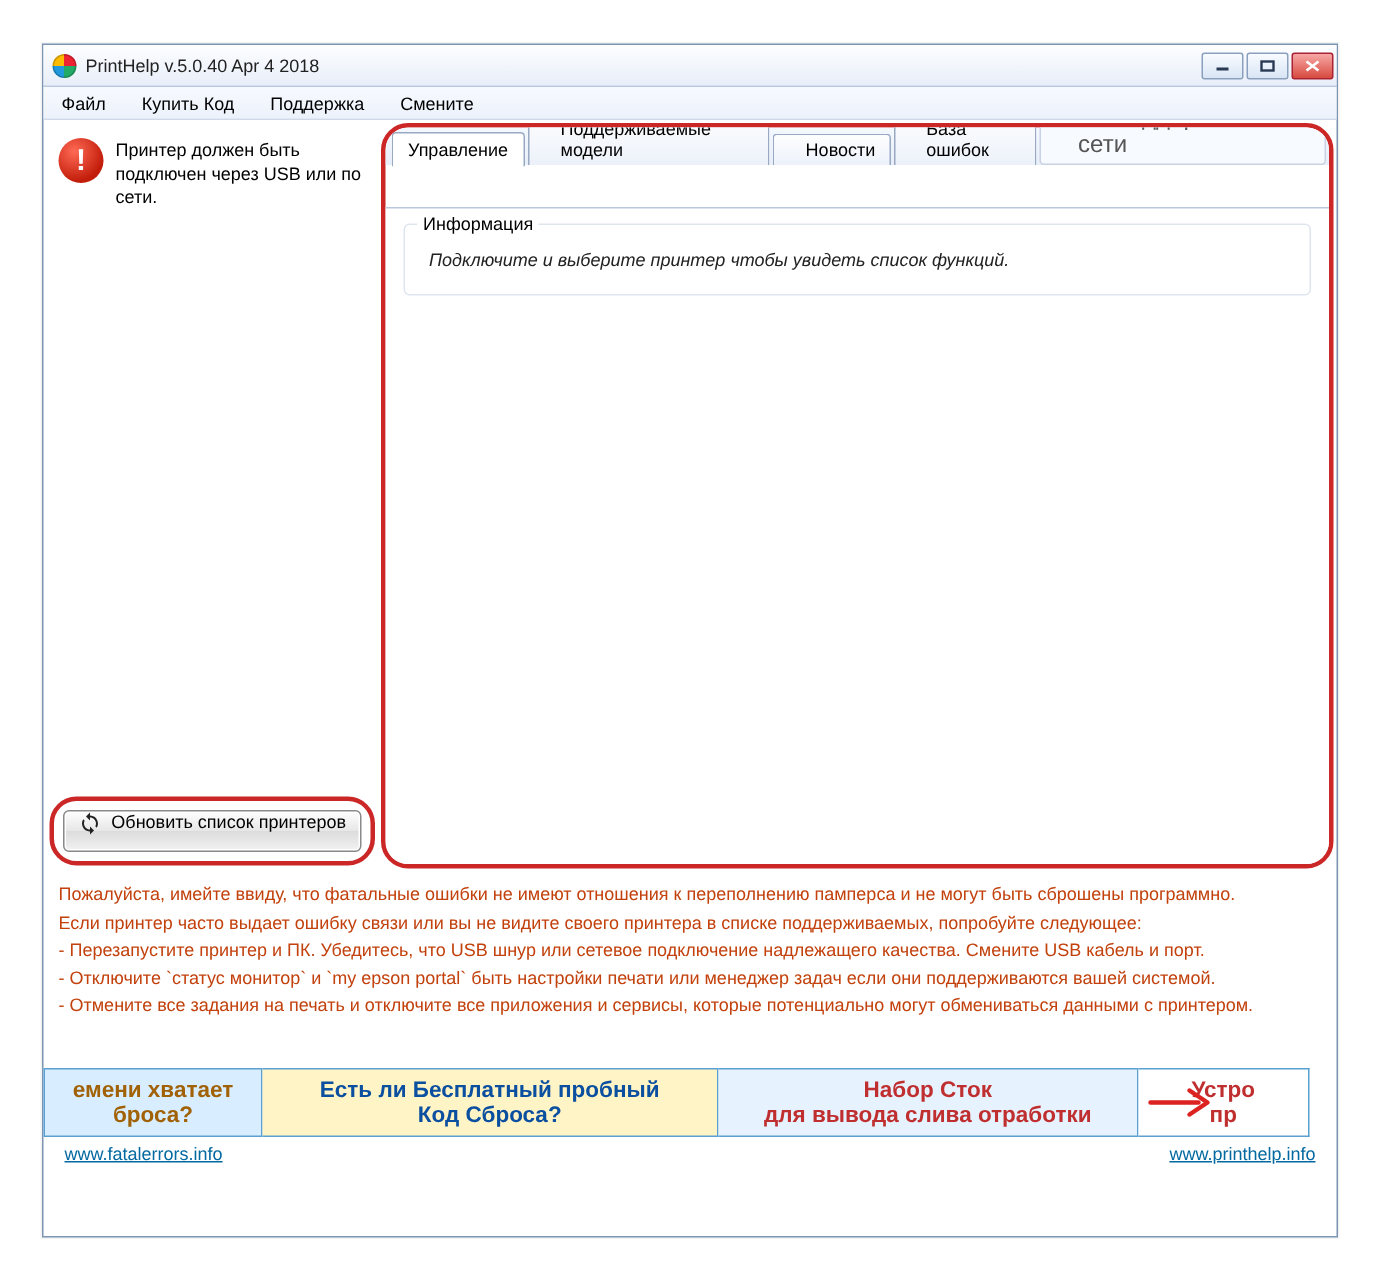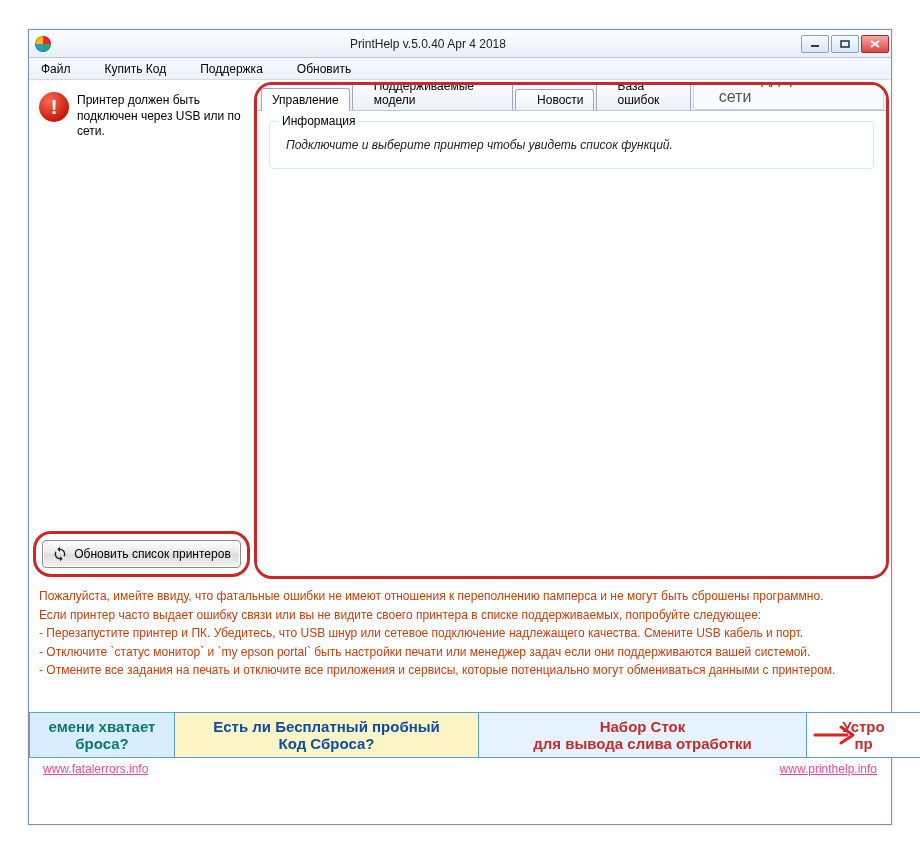--- a/index.html
+++ b/index.html
@@ -13,35 +13,35 @@
   .titlebar {
     height: 28px; display: flex; align-items: center; padding: 0 2px 0 6px;
     background: linear-gradient(#fdfeff, #e8eef9);
     border-bottom: 1px solid #b8c7df;
   }
   .app-icon {
     width: 16px; height: 16px; border-radius: 50%; margin-right: 6px;
     background: conic-gradient(#e23 0 25%, #2a6 25% 50%, #29d 50% 75%, #fb0 75% 100%);
     box-shadow: inset 0 0 0 1px rgba(0,0,0,.2);
   }
-  .titlebar-title { flex: 1; font-size: 12px; color: #222; text-align: center; }
+  .titlebar-title { flex: 1; font-size: 12px; color: #222; }
   .tb-btn {
     width: 28px; height: 18px; margin-left: 2px;
     border: 1px solid #8aa0be; border-radius: 2px;
     background: linear-gradient(#f8fbff, #d9e5f5);
     display: flex; align-items: center; justify-content: center;
   }
   .tb-btn.close {
     background: linear-gradient(#f7a8a6, #d74a3f);
     border-color: #a23; color: #fff;
   }
   .tb-btn svg { display: block; }
 
   .menubar {
-    height: 22px; display: flex; align-items: center; gap: 22px; padding: 0 6px;
+    height: 22px; display: flex; align-items: center; gap: 12px; padding: 0 6px;
     background: linear-gradient(#f7faff, #ecf2fb);
     border-bottom: 1px solid #cfd9e9;
   }
   .menubar .menu-item { padding: 2px 6px; cursor: default; }
 
   .body-row { display: flex; }
 
   .left-pane {
     width: 225px; padding: 8px 6px 6px 6px;
     display: flex; flex-direction: column; justify-content: space-between;
@@ -58,21 +58,21 @@
 
   .refresh-wrap {
     position: relative;
     border: 3px solid #cc2727; border-radius: 18px;
     padding: 6px; margin: 0 -2px -2px -2px;
   }
   .refresh-btn {
     width: 100%; height: 28px;
     border: 1px solid #8a8a8a; border-radius: 4px;
     background: linear-gradient(#fefefe, #e7e7e7 49%, #dcdcdc 51%, #f2f2f2);
-    display: flex; align-items: center; justify-content: center; gap: 6px;
+    display: flex; justify-content: center; gap: 6px;
     box-shadow: 0 0 0 1px #fff inset;
   }
   .refresh-btn svg { width: 16px; height: 16px; }
 
   .right-pane {
     flex: 1; position: relative; height: 501px;
     padding: 2px 2px 2px 0;
   }
   .right-frame {
     border: 3px solid #cc2727; border-radius: 18px;
@@ -98,21 +98,21 @@
     margin-left: auto; display: flex; gap: 5px;
     padding: 3px 6px; font-size: 16px; color: #555;
     border: 1px solid #c8d2e2; background: #f7faff; border-radius: 3px;
   }
   .chat-ico {
     width: 15px; height: 15px; border-radius: 50%;
     background: radial-gradient(circle at 35% 30%, #eee, #bbb);
   }
   .tab-content {
     background: #fff; border-top: 1px solid #b8c7df;
-    height: calc(100% - 25px); padding: 10px 12px;
+    height: calc(100% - 25px); padding: 10px 12px; margin-top: 28px;
   }
   .groupbox {
     border: 1px solid #dfe5ef; border-radius: 4px;
     padding: 12px 12px; position: relative;
   }
   .groupbox-title {
     position: absolute; top: -8px; left: 8px;
     background: #fff; padding: 0 4px; font-size: 12px;
   }
   .group-msg { font-style: italic; color: #222; padding: 4px 4px; }
@@ -125,31 +125,31 @@
 
   .ads-row {
     display: flex; height: 46px; margin-top: 28px;
   }
   .ad {
     flex: 0 0 auto; border: 1px solid #5aa0d0;
     display: flex; align-items: center; justify-content: center;
     text-align: center; font-weight: bold; font-size: 15px;
     padding: 0 6px; white-space: pre-line;
   }
-  .ad1 { color: #0f766e; background: #d8edff; width: 146px; }
+  .ad1 { color: #a16207; background: #d8edff; width: 146px; }
   .ad2 { color: #0a4fa0; background: #fff4c6; width: 304px; border-left: none; }
-  .ad3 { color: #c02f2f; background: #e7f2ff; width: 328px; border-left: none; }
+  .ad3 { color: #c02f2f; background: #e7f2ff; width: 280px; border-left: none; }
   .ad4 { color: #c02f2f; background: #fff; width: 114px; border-left: none; position: relative; }
   .ad4 .arrow { position: absolute; left: 6px; top: 50%; transform: translateY(-50%); }
 
   .footer {
     display: flex; justify-content: space-between;
     padding: 4px 14px 6px 14px; font-size: 12px;
   }
-  .footer a { color: #ec4899; text-decoration: underline; cursor: pointer; }
+  .footer a { color: #0369a1; text-decoration: underline; cursor: pointer; }
 </style>
 </head>
 <body>
 
 <div class="outer">
   <div class="window">
     <div class="titlebar">
       <div class="app-icon"></div>
       <div class="titlebar-title">PrintHelp v.5.0.40 Apr  4 2018</div>
       <div class="tb-btn">
@@ -166,21 +166,21 @@
         <svg width="10" height="8">
             <path d="M1 1 L9 7 M9 1 L1 7" stroke="#fff" stroke-width="1.8"></path>
           </svg>
       </div>
     </div>
 
     <div class="menubar">
       <span class="menu-item">Файл</span>
       <span class="menu-item">Купить Код</span>
       <span class="menu-item">Поддержка</span>
-      <span class="menu-item">Обновить</span>
+      <span class="menu-item">Смените</span>
     </div>
 
     <div class="body-row">
       <div class="left-pane">
         <div class="notice">
           <div class="alert-icon">!</div>
           <div class="notice-text">Принтер должен быть подключен через USB или по сети.</div>
         </div>
         <div class="refresh-wrap">
           <div class="refresh-btn">

